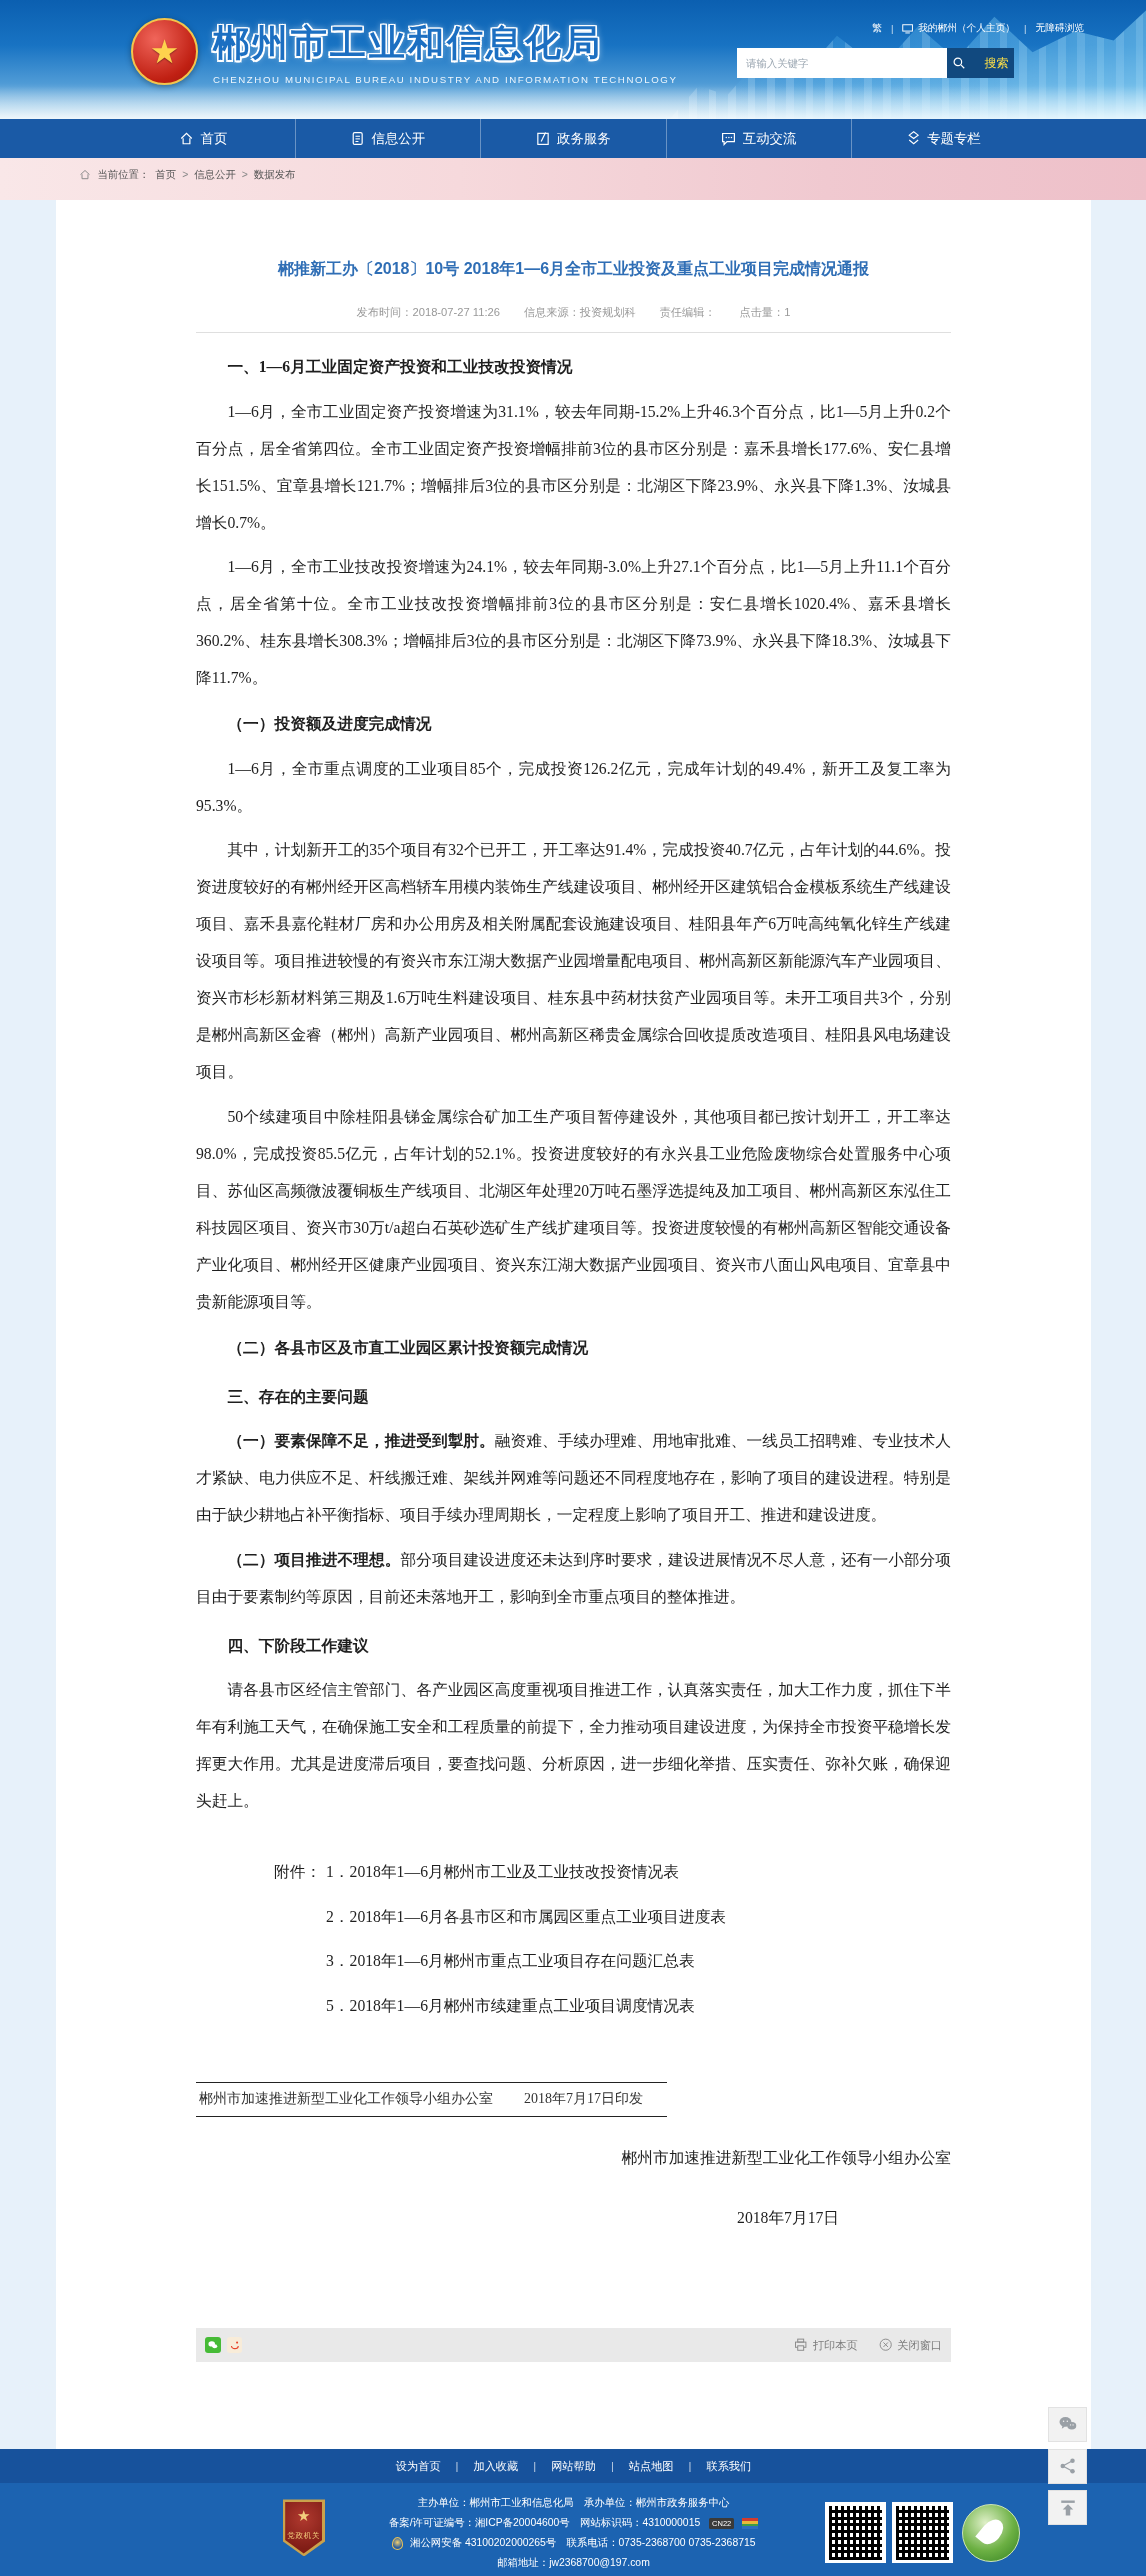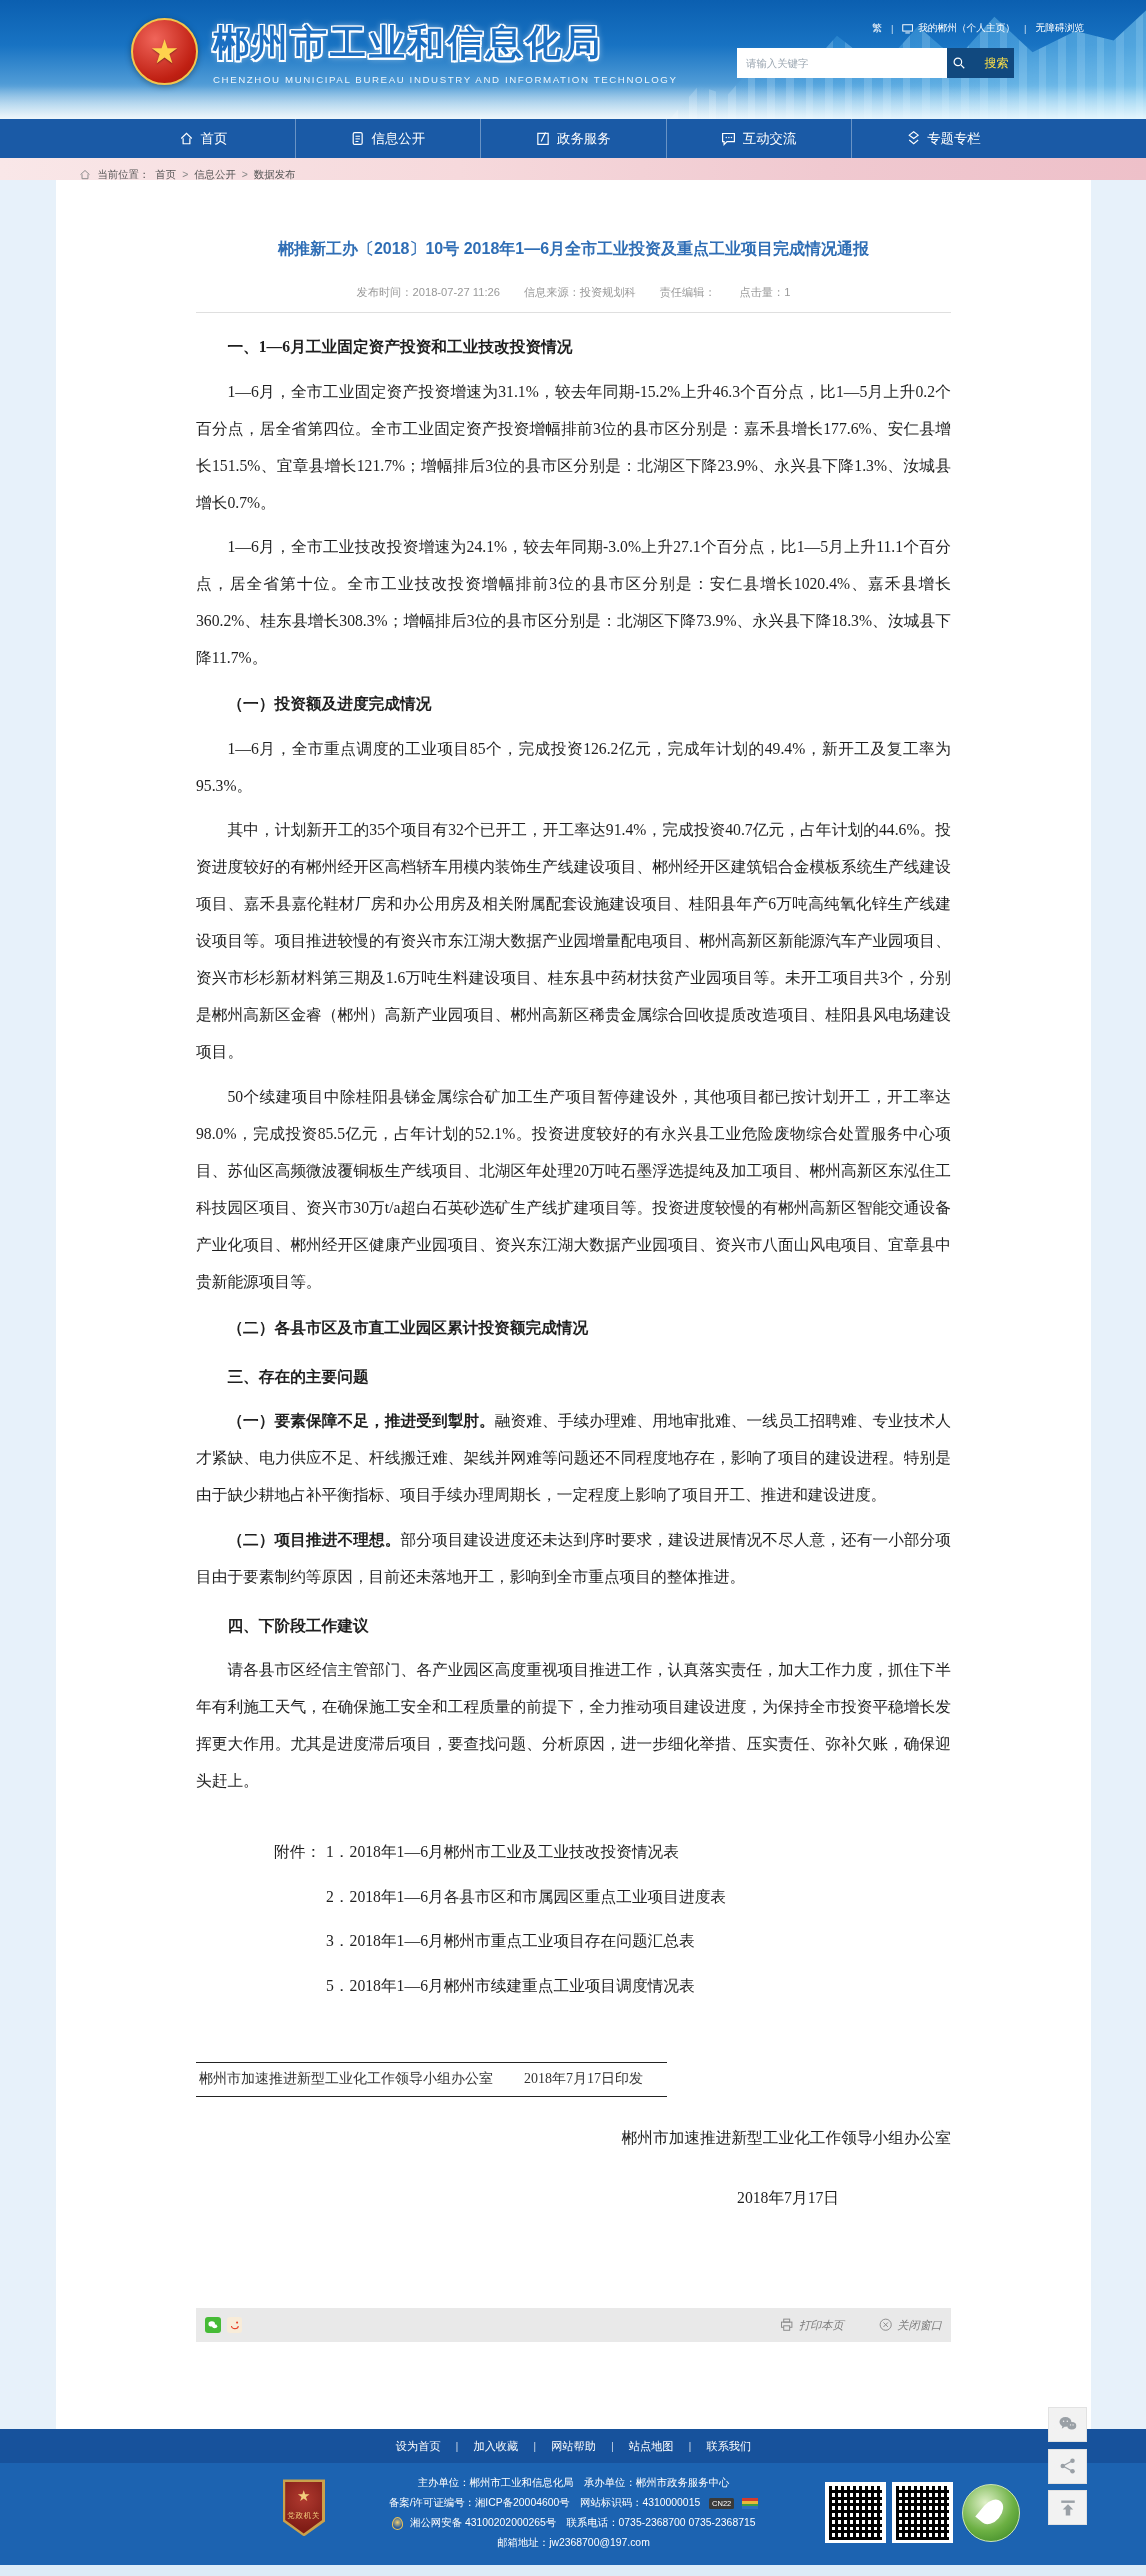--- a/index.html
+++ b/index.html
@@ -37,21 +37,21 @@
 
   
   .nav { height:39px; background:#1a5aa6; }
   .nav-inner { width:925px; margin:0 auto; height:39px; display:flex; }
   .nav-item { flex:1; display:flex; align-items:center; justify-content:center; gap:6.7px;
     color:#fff; font-size:13.4px; text-decoration:none; cursor:pointer; border-left:0.7px solid rgba(255,255,255,.35); }
   .nav-item:first-child { border-left:none; }
   .nicon { display:inline-flex; }
 
   
-  .crumb-band { height:22px; background:linear-gradient(90deg,#f9e7e8 0%,#f6d9dc 40%,#f0c9d0 72%,#eec0c9 100%);padding-left:20px; }
+  .crumb-band { height:42px; background:linear-gradient(90deg,#f9e7e8 0%,#f6d9dc 40%,#f0c9d0 72%,#eec0c9 100%);padding-left:20px; }
   .crumbs { width:1035px; margin:0 auto; height:33px; display:flex; align-items:center; gap:6px; font-size:10.4px; color:#555; padding-left:13.4px; }
   .crumbs a { color:#555; text-decoration:none; cursor:pointer; }
   .crumbs .bsep { color:#888; }
 
   
   .sheet { width:1035px; margin:0 auto; background:#fff; height:2249px; position:relative; overflow:hidden; }
   .article { width:755px; margin:0 auto; }
   .doc-title { padding-top:52px; text-align:center; font-size:16px; font-weight:bold; color:#2f6eb5; line-height:34px; }
   .meta { margin-top:19.4px; text-align:center; font-size:11.2px; color:#999; }
   .meta span { margin:0 10.4px; }
@@ -65,21 +65,21 @@
   .att-label { display:inline-block; width:52px; margin-left:-52px; }
   .issue-row { margin-top:58px; width:471px; border-top:0.7px solid #222; border-bottom:0.7px solid #222;
     padding:7.5px 3px; display:flex; gap:31px; font-family:"Liberation Serif","DejaVu Serif",serif; font-size:14px; color:#333; }
   .signature { margin-top:31px; text-align:right; font-family:"Liberation Serif","DejaVu Serif",serif; font-size:15.7px; color:#1f1f1f; }
   .sig-date { margin-top:39px; padding-right:112px; }
   .print-bar { position:absolute; left:140px; right:140px; bottom:87px; height:34px; background:#e9e9e9;
     display:flex; align-items:center; justify-content:space-between; padding:0 9px; }
   .share-icons { display:flex; gap:6px; }
   .wechat-sq { width:15.7px; height:15.7px; border-radius:3px; background:#46bb36; display:flex; align-items:center; justify-content:center; cursor:pointer; }
   .weibo-sq { width:15.7px; height:15.7px; border-radius:3px; background:#f8ecd9; display:flex; align-items:center; justify-content:center; cursor:pointer; }
-  .bar-actions { display:flex; align-items:center; gap:35px; color:#7d7d7d; font-size:11.2px;font-style:italic; }
+  .bar-actions { display:flex; align-items:center; gap:21px; color:#7d7d7d; font-size:11.2px; }
   .bar-actions a { color:#7d7d7d; text-decoration:none; display:inline-flex; align-items:center; gap:5.2px; cursor:pointer; }
 
   
   .footer-band { height:34px; background:#17529c; display:flex; align-items:center; justify-content:center; gap:15px; color:#fff; font-size:11.2px; }
   .footer-band a { color:#fff; text-decoration:none; cursor:pointer; }
   .footer-band .fsep { color:rgba(255,255,255,.7); }
   .footer-main { position:relative; height:102px; background:#1c63b1; color:#fff; }
   .gov-badge { position:absolute; left:283px; top:16.4px; width:42px; height:57px; background:#caa24c; padding:2.2px;
     clip-path:polygon(0 0,100% 0,100% 74%,50% 100%,0 74%); }
   .gov-badge .inner { width:37px; height:52px; background:radial-gradient(circle at 50% 32%, #b0392f, #801d16 75%);

